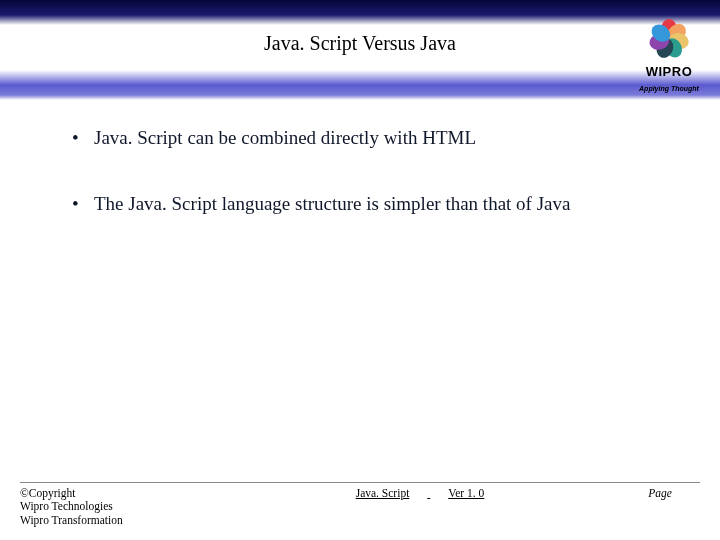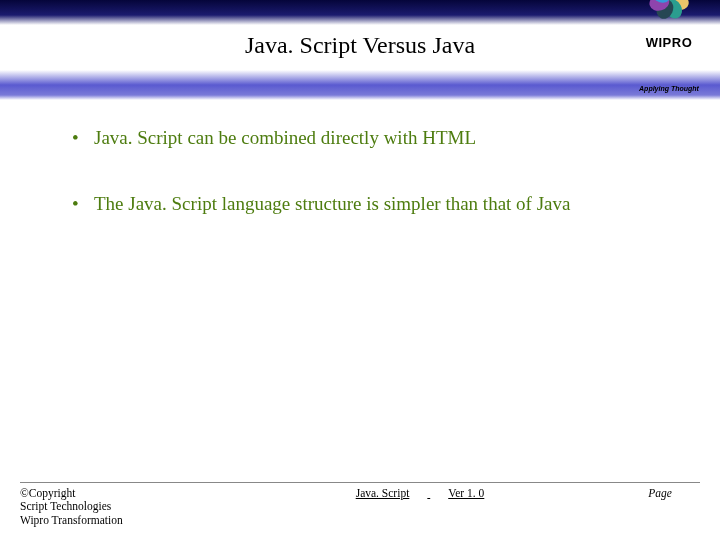--- a/index.html
+++ b/index.html
@@ -22,37 +22,36 @@
       width: 100%;
       height: 100px;
       background: linear-gradient(to bottom, #05053a 0%, #1a1a6e 15%, #ffffff 25%, #ffffff 70%, #5a5ad0 85%, #7a7ad8 95%, #ffffff 100%);
     }
     .title {
       position: absolute;
       top: 32px;
       left: 0;
       width: 100%;
       text-align: center;
-      font-size: 24px;
+      font-size: 20px;
       color: #000;
       font-weight: normal;
       z-index: 2;
     }
     .logo {
       position: absolute;
       top: 18px;
       right: 14px;
       width: 74px;
       height: 74px;
       z-index: 3;
       display: flex;
       flex-direction: column;
       align-items: center;
-      justify-content: flex-end;
-      gap: 35px;
+      justify-content: space-between;
     }
     .logo-flower {
       width: 38px;
       height: 38px;
       position: relative;
       margin-bottom: 2px;
     }
     .petal {
       position: absolute;
       width: 16px;
@@ -84,21 +83,21 @@
       color: #000;
     }
     .content {
       position: absolute;
       top: 126px;
       left: 68px;
       width: 590px;
     }
     .bullet-item {
       font-size: 19px;
-      color: #4d7c0f;
+      color: #0f172a;
       margin-bottom: 42px;
       line-height: 1.25;
       position: relative;
       padding-left: 26px;
     }
     .bullet-item::before {
       content: '•';
       position: absolute;
       left: 4px;
       top: 0;
@@ -163,21 +162,21 @@
 <div class="content">
   <div class="bullet-item">Java. Script can be combined directly with HTML</div>
   <div class="bullet-item">The Java. Script language structure is simpler than that of Java</div>
 </div>
 
 <div class="footer">
   <hr class="footer-hr">
   <div class="footer-row">
     <div class="footer-left">
       <div>©Copyright</div>
-      <div>Script Technologies</div>
+      <div>Wipro Technologies</div>
       <div>Wipro Transformation</div>
     </div>
     <div class="footer-center">
       <span>Java. Script</span>
       <span>Ver 1. 0</span>
     </div>
     <div class="footer-right">Page</div>
   </div>
 </div>
 

